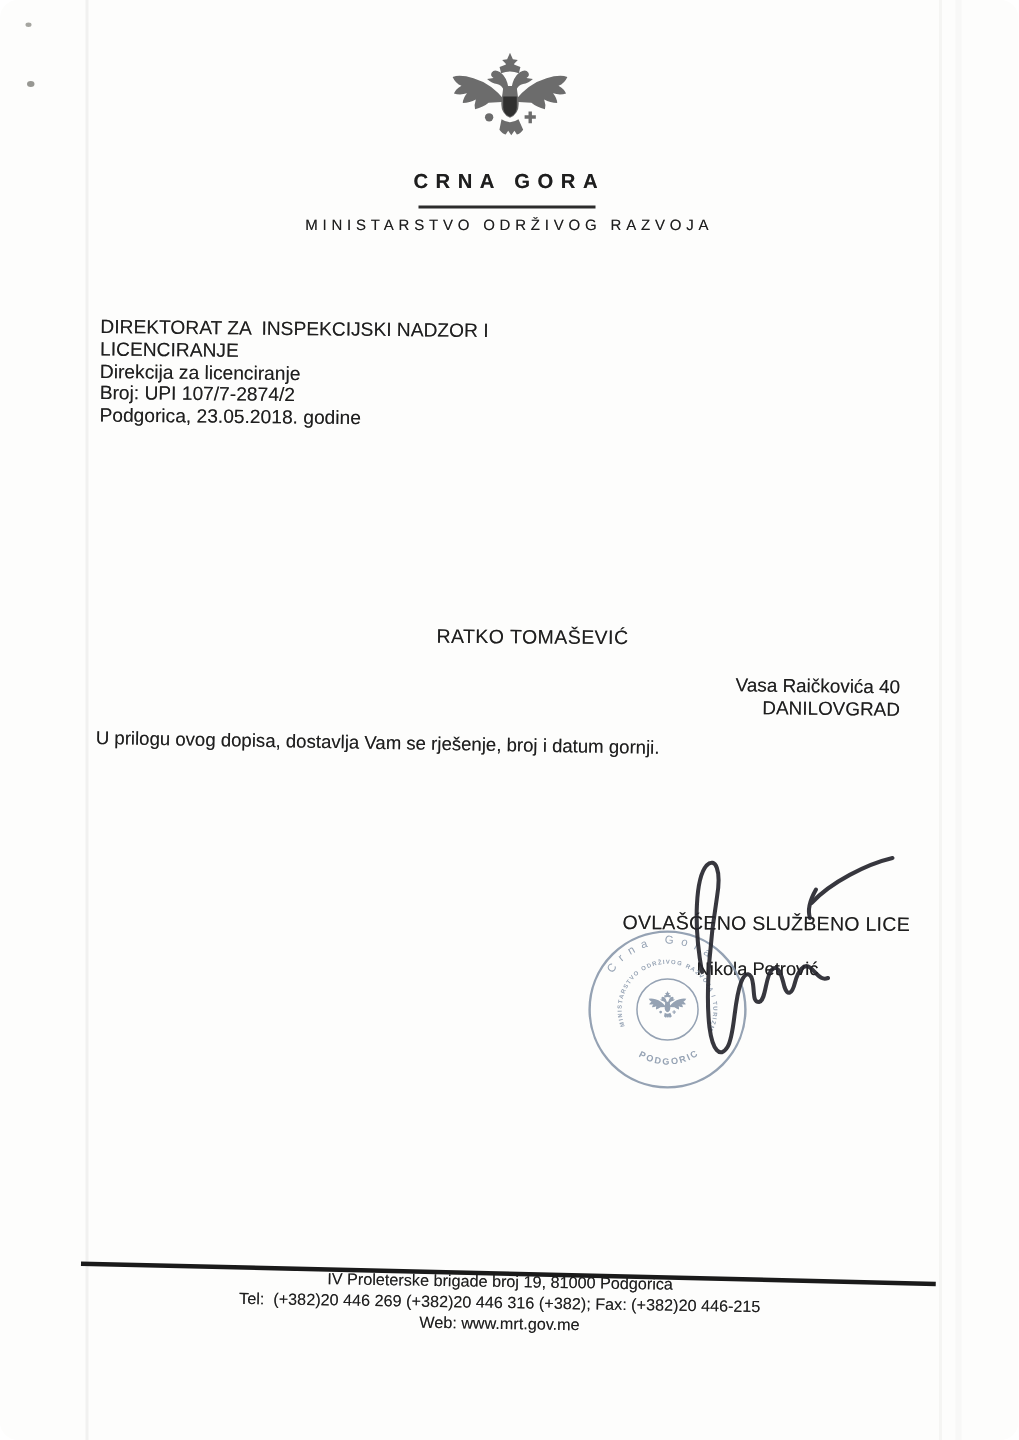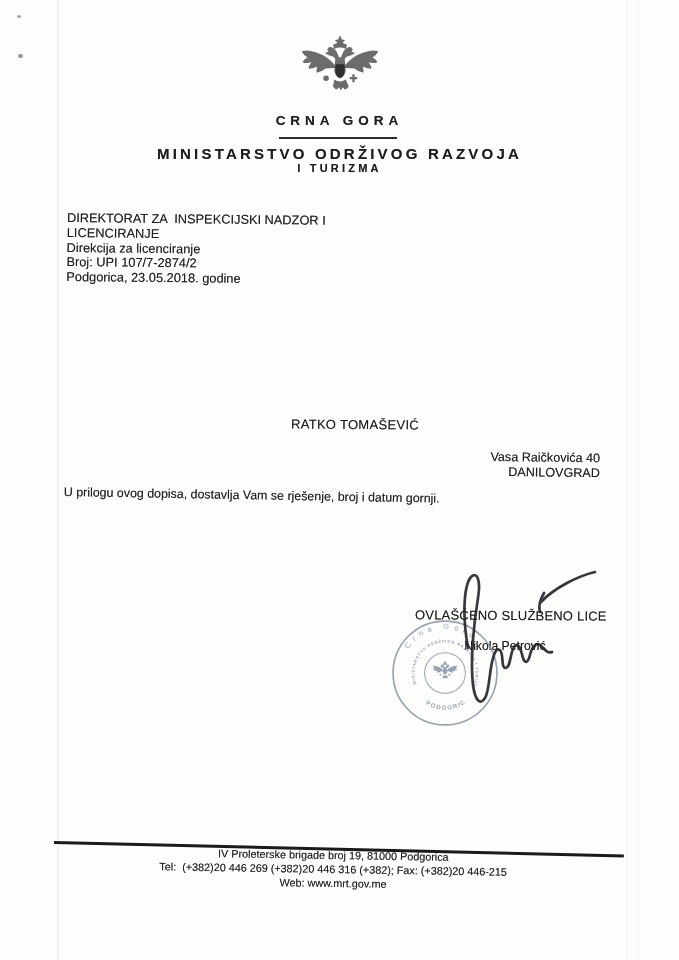--- a/index.html
+++ b/index.html
@@ -28,21 +28,21 @@
 
   
   .coa-header{position:absolute;left:295px;top:33px;width:90px;height:80px;--c1:#6c6c6c;--c2:#2f2f2f;}
   .country{
     position:absolute;left:0;right:0;top:113px;text-align:center;
     font-size:13.5px;font-weight:700;letter-spacing:5px;
   }
   .header-divider{position:absolute;left:279px;top:137px;width:118px;height:2px;background:#2c2c2c;}
   .ministry1{
     position:absolute;left:0;right:0;top:145px;text-align:center;
-    font-size:15px;font-weight:700;letter-spacing:3.2px;
+    font-size:10px;font-weight:400;letter-spacing:3.2px;
   }
   .ministry2{
     position:absolute;left:0;right:0;top:162px;text-align:center;
     font-size:11px;font-weight:700;letter-spacing:3.2px;
   }
 
   
   .letterhead{
     position:absolute;left:67px;top:211px;
     font-size:12.8px;line-height:14.8px;
@@ -131,21 +131,20 @@
       <path fill="var(--c1)" d="M64.2 47.5 h2.6 v3 h3 v2.6 h-3 v3.4 h-2.6 v-3.4 h-3 v-2.6 h3z"></path>
     </symbol>
   </svg>
 
   <svg class="coa-header" viewBox="0 0 100 92">
     <use href="#coa"></use>
   </svg>
   <div class="country txt">CRNA GORA</div>
   <div class="header-divider"></div>
   <div class="ministry1 txt">MINISTARSTVO ODRŽIVOG RAZVOJA</div>
-  <div class="ministry2 txt">I TURIZMA</div>
 
   <div class="letterhead txt">
     <div class="pre">DIREKTORAT ZA  INSPEKCIJSKI NADZOR I</div>
     <div>LICENCIRANJE</div>
     <div>Direkcija za licenciranje</div>
     <div>Broj: UPI 107/7-2874/2</div>
     <div>Podgorica, 23.05.2018. godine</div>
   </div>
 
   <div class="recipient-name txt">RATKO TOMAŠEVIĆ</div>

